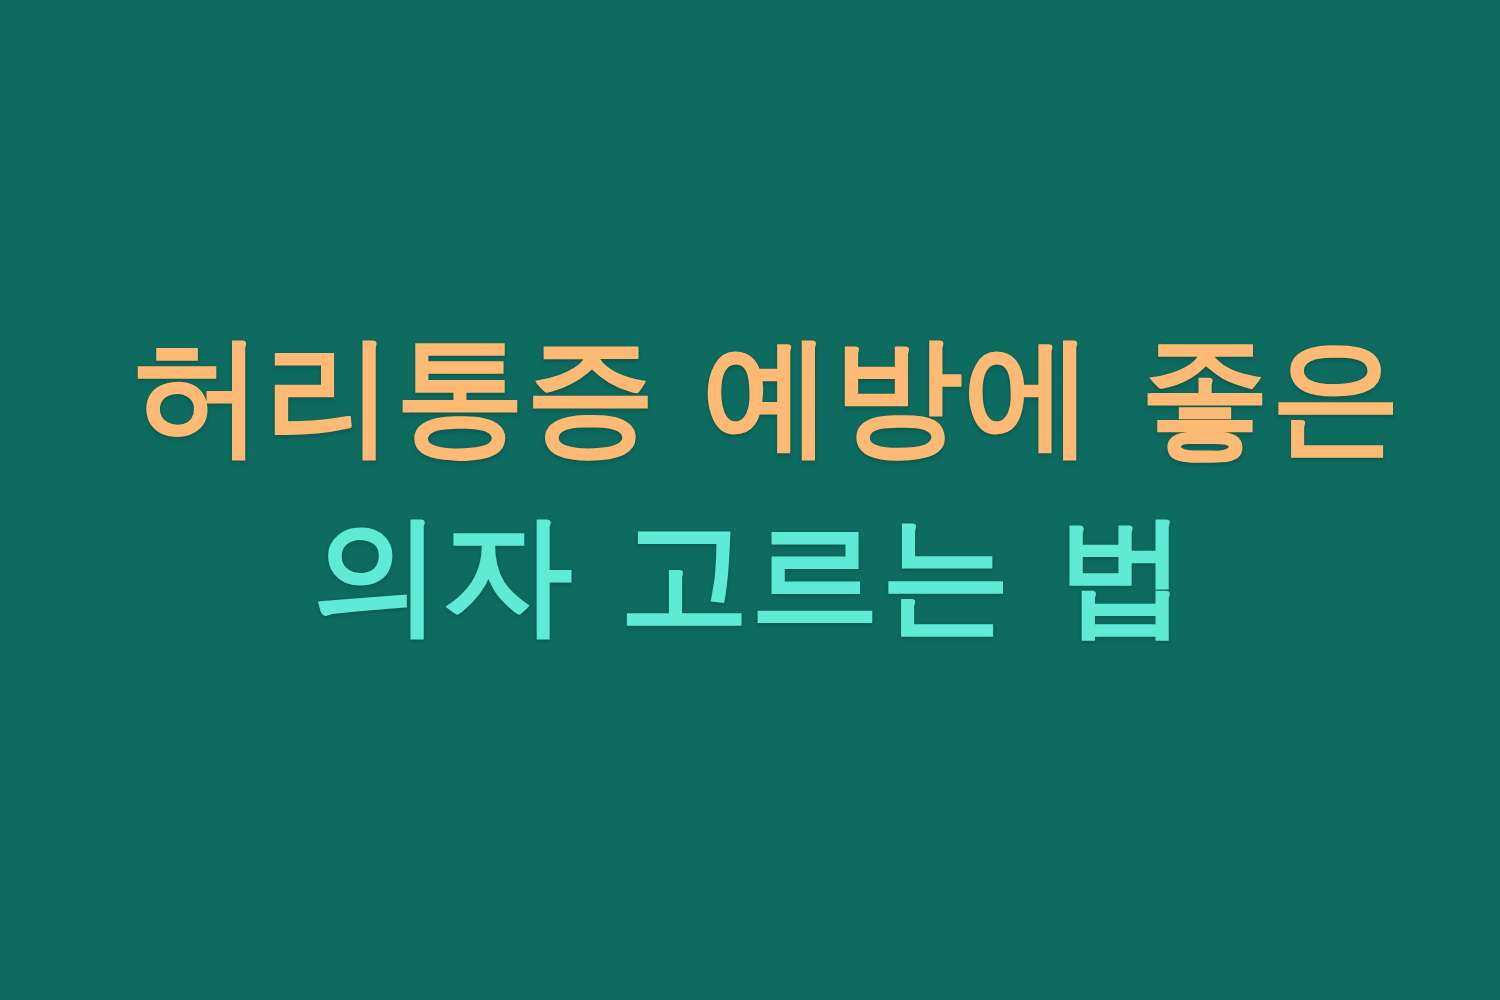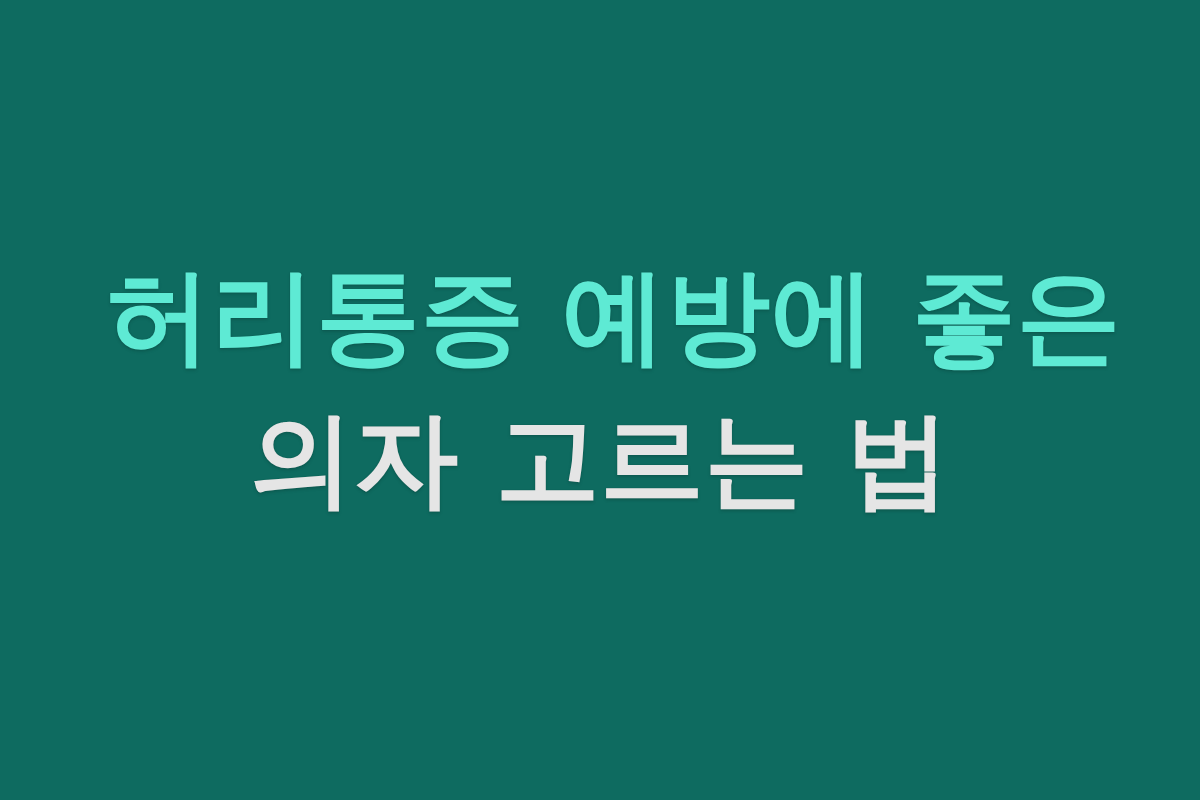--- a/index.html
+++ b/index.html
@@ -55,18 +55,18 @@
     margin-top: -2px;
   }
 </style>
 </head>
 <body>
 
 <div id="title-card" style="background-color: rgb(14, 107, 96); width: 1200px; height: 800px;">
 
   <div id="headline-block">
 
-    <span class="headline-line" id="headline-line-1" style="color: #5eead4; padding-left: 28px;">허리통증 예방에 좋은</span>
+    <span class="headline-line" id="headline-line-1" style="color: #fdba74; padding-left: 28px;">허리통증 예방에 좋은</span>
 
-    <span class="headline-line" id="headline-line-2" style="color: #e5e5e5;">의자 고르는 법</span>
+    <span class="headline-line" id="headline-line-2" style="color: #5eead4;">의자 고르는 법</span>
 
   </div>
 </div>
 
 </body></html>

